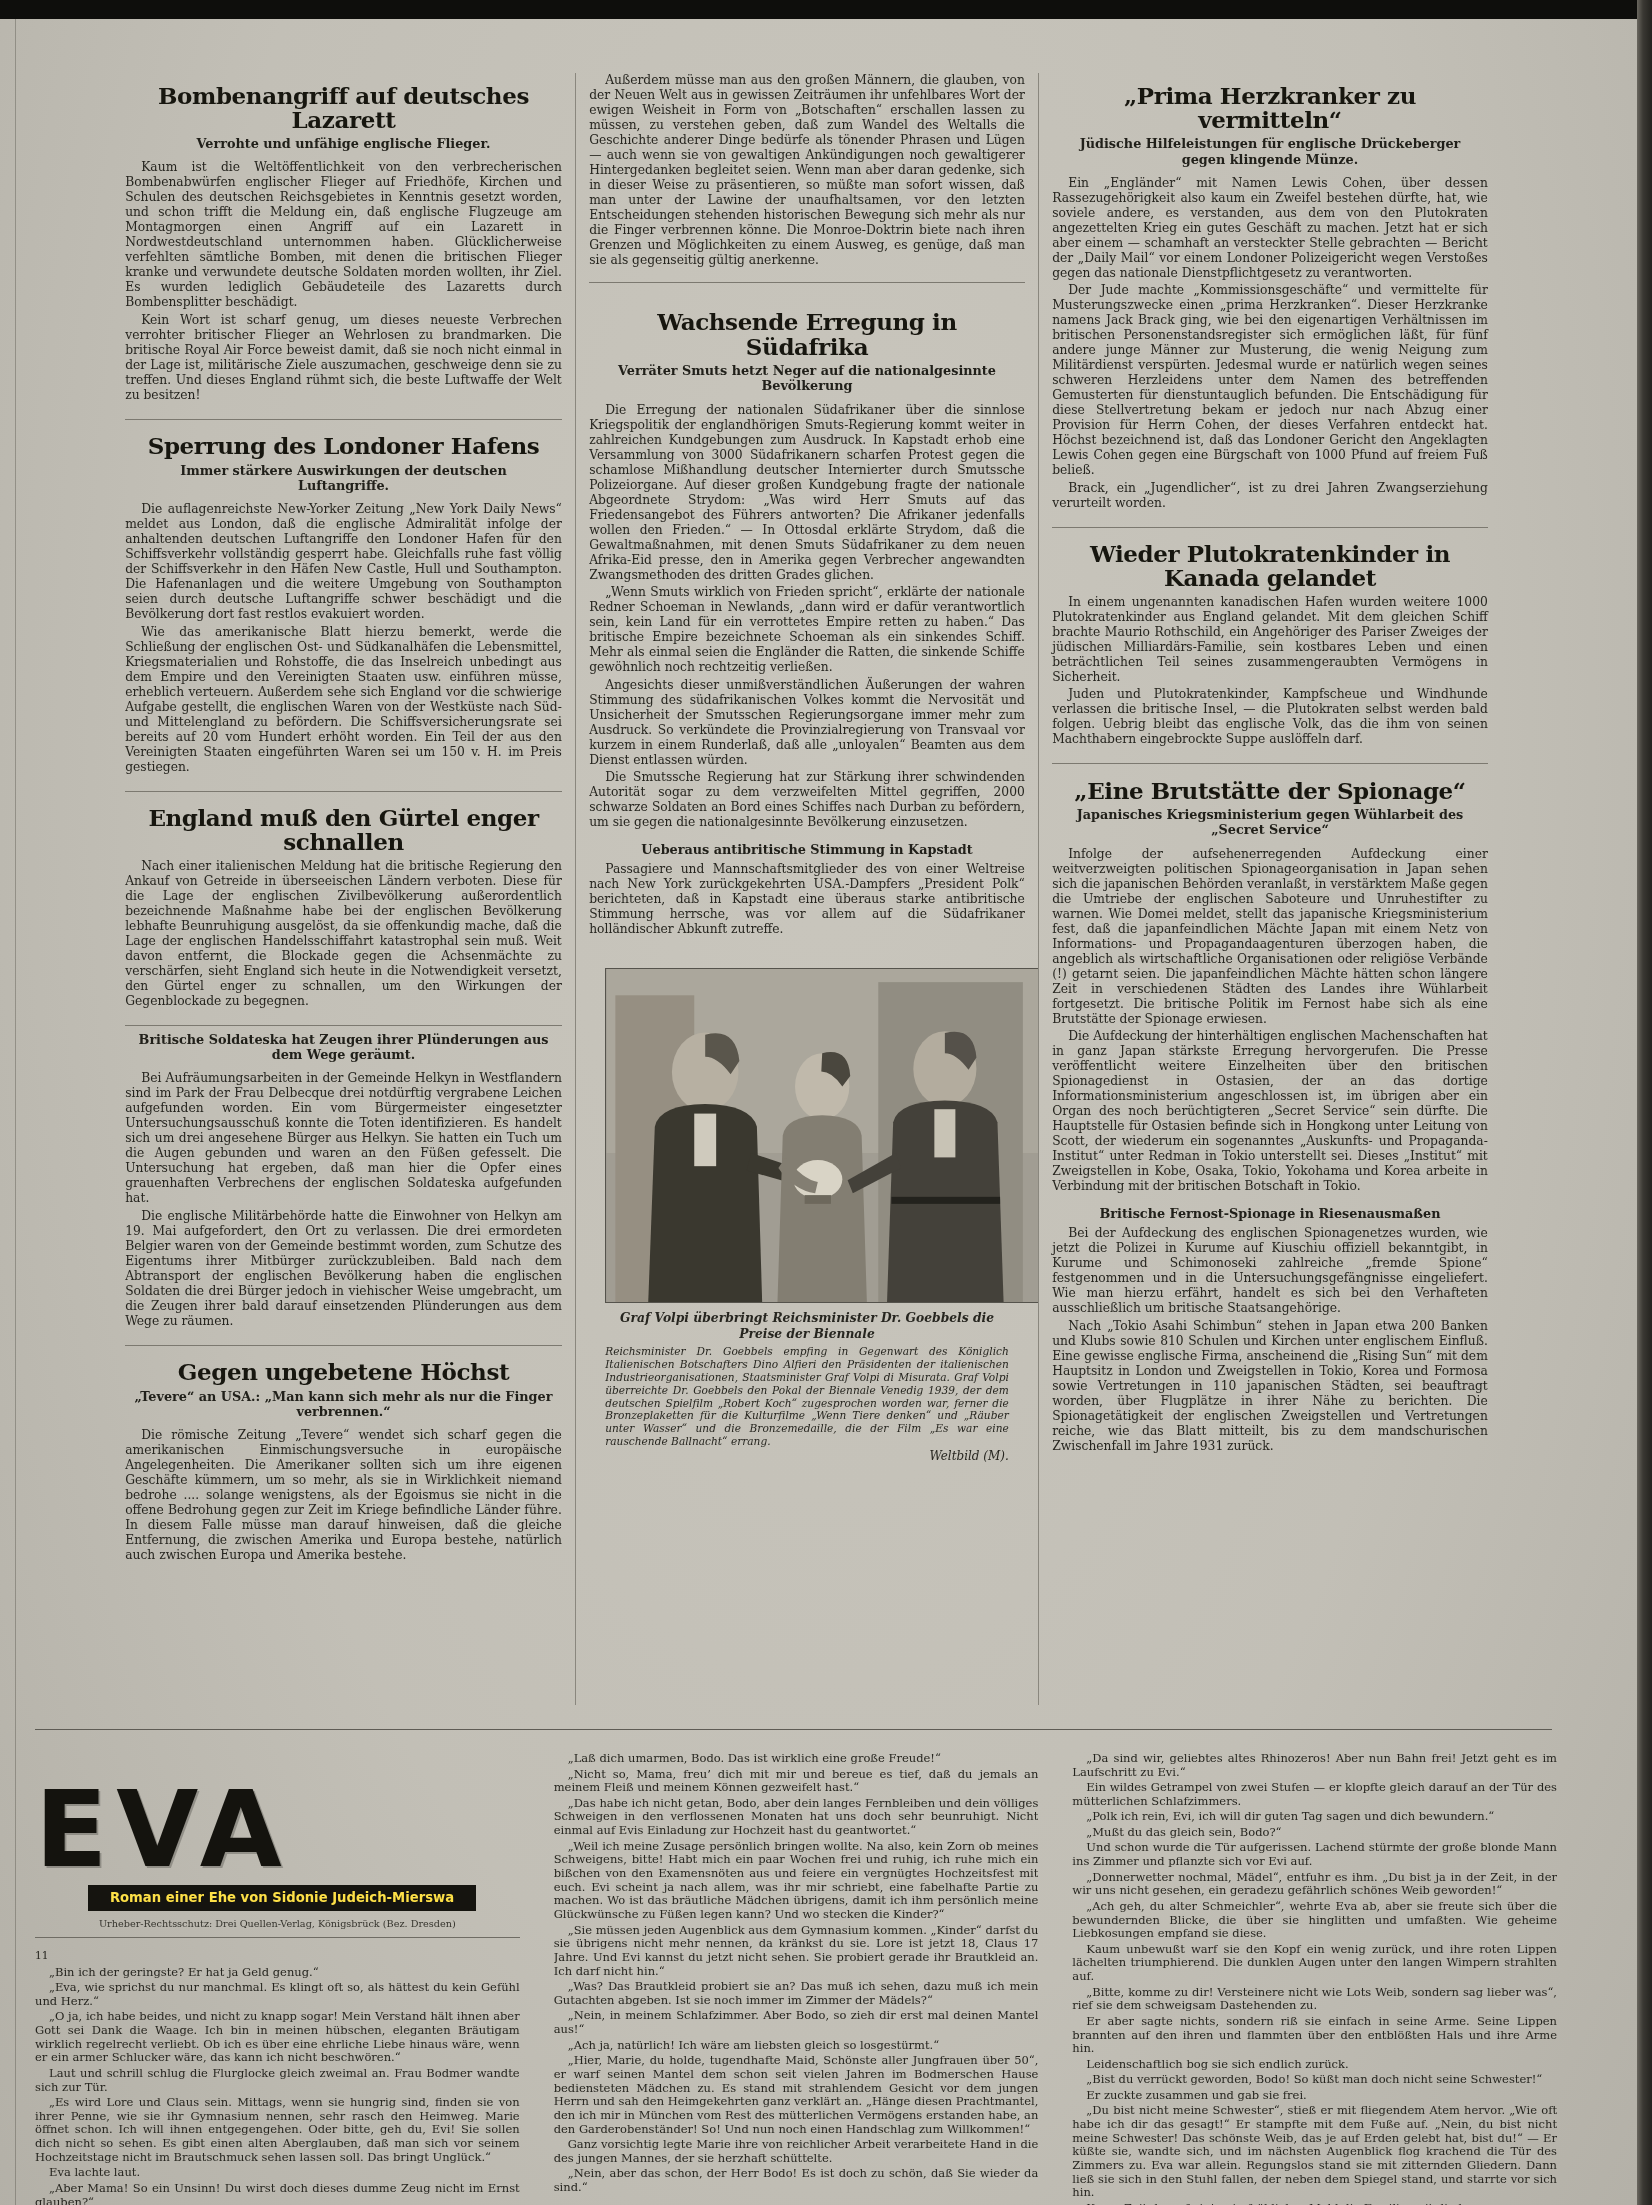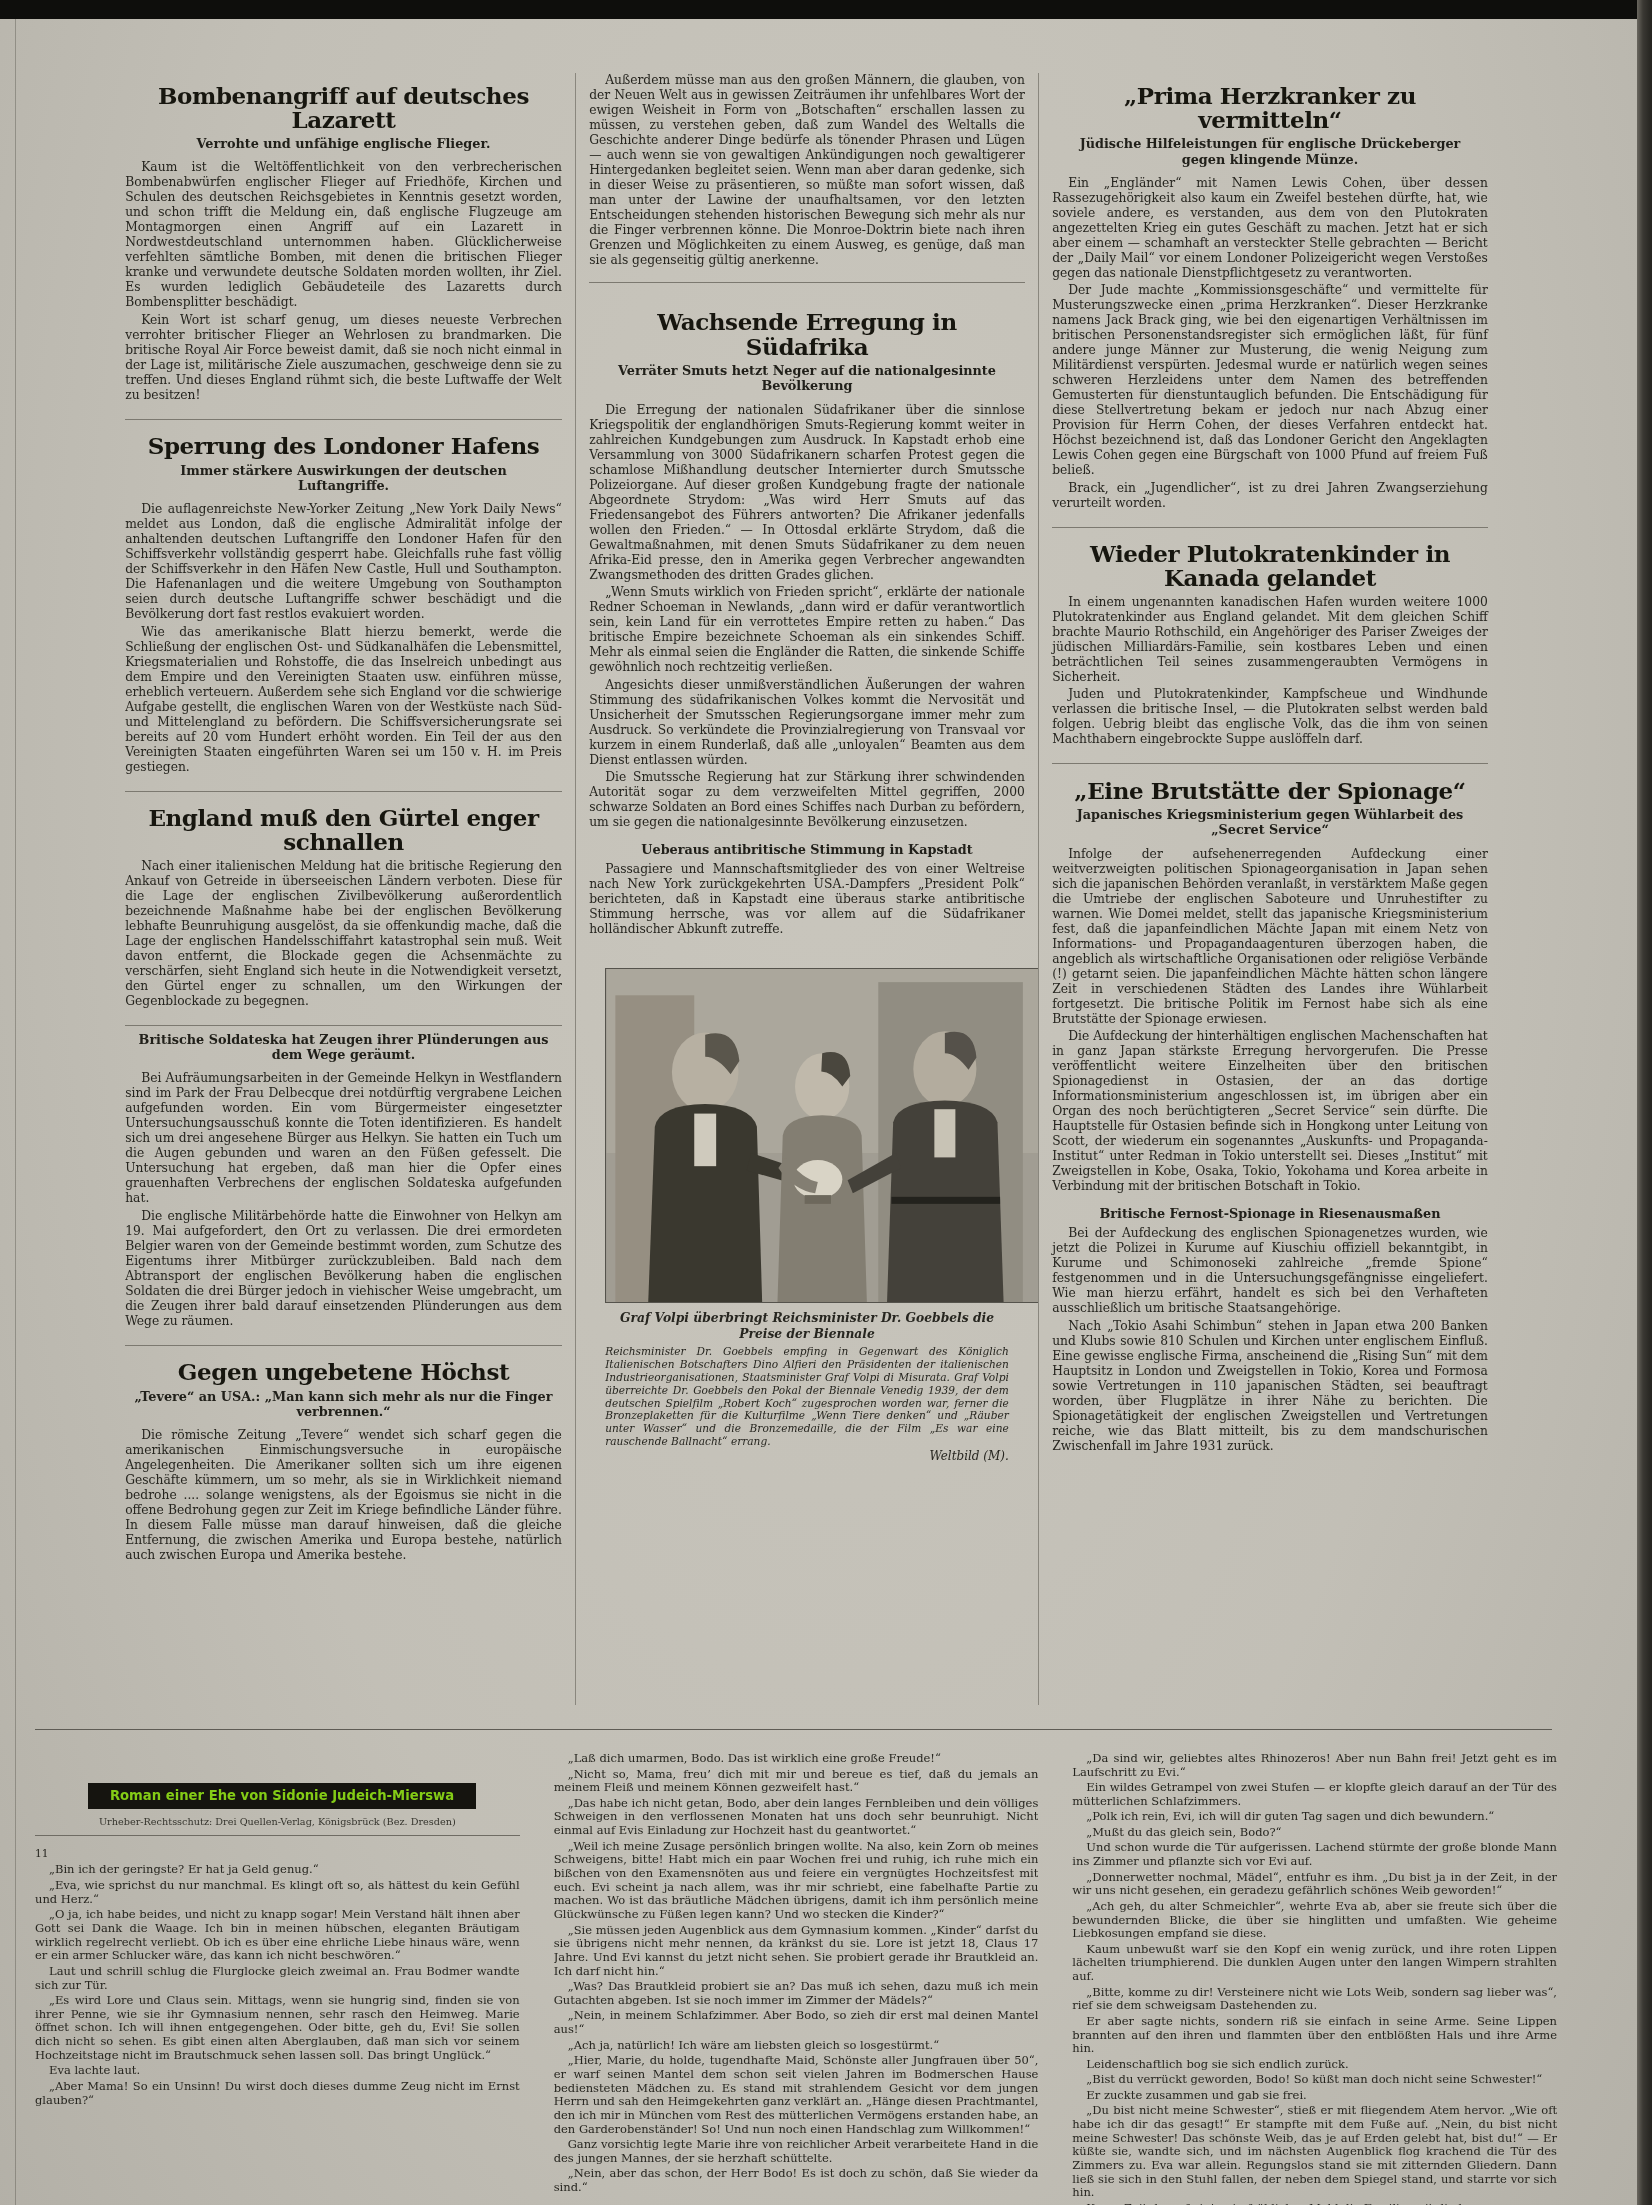--- a/index.html
+++ b/index.html
@@ -36,21 +36,21 @@
   
   .section-rule{position:absolute;left:35px;top:1729px;width:1517px;height:1.3px;background:#5e5b54;}
 
   
   .novel{position:absolute;left:35px;top:1752px;width:1522px;height:653px;display:flex;gap:34px;}
   .ncol{flex:1;overflow:hidden;}
   .npara{font-size:11.5px;line-height:13.7px;text-align:justify;text-indent:14px;margin:0 0 1.8px;}
   .eva-masthead{margin:31px 0 11.5px;border-bottom:0.9px solid #6f6c64;padding-bottom:8px;}
   .eva-title{font-family:"DejaVu Sans",sans-serif;font-weight:900;font-size:106px;line-height:.88;
     letter-spacing:8.8px;color:#14130e;text-shadow:1.8px 1.8px 0 rgba(20,19,14,.25);}
-  .eva-bar{margin:8.8px 0 0 53px;width:388px;height:25.6px;background:#15140f;color:#84cc16;
+  .eva-bar{margin:8.8px 0 0 53px;width:388px;height:25.6px;background:#15140f;color:#fde047;
     font-size:13.2px;font-weight:bold;line-height:25.6px;text-align:center;font-family:"DejaVu Sans",sans-serif;}
   .eva-copy{font-size:9.7px;text-align:center;color:#35342d;margin-top:7px;}
   .chapter{font-size:10.6px;margin:0 0 4.4px;text-indent:0;}
 </style>
 </head>
 <body>
 
 <div class="page">
   <div class="scan-top"></div>
   <div class="scan-right"></div>
@@ -182,20 +182,21 @@
           </div>
       </section>
     </div>
   </div>
 
   <div class="section-rule"></div>
 
   <div class="novel">
     <div class="ncol">
       <div class="eva-masthead">
+        <div class="eva-title">EVA</div>
         <div class="eva-bar">
           <span>Roman einer Ehe von Sidonie Judeich-Mierswa</span>
         </div>
         <div class="eva-copy">Urheber-Rechtsschutz: Drei Quellen-Verlag, Königsbrück (Bez. Dresden)</div>
       </div>
       <div class="chapter">11</div>
       <div class="nbody">
           <p class="npara">„Bin ich der geringste? Er hat ja Geld genug.“</p>
           <p class="npara">„Eva, wie sprichst du nur manchmal. Es klingt oft so, als hättest du kein Gefühl und Herz.“</p>
           <p class="npara">„O ja, ich habe beides, und nicht zu knapp sogar! Mein Verstand hält ihnen aber Gott sei Dank die Waage. Ich bin in meinen hübschen, eleganten Bräutigam wirklich regelrecht verliebt. Ob ich es über eine ehrliche Liebe hinaus wäre, wenn er ein armer Schlucker wäre, das kann ich nicht beschwören.“</p>

